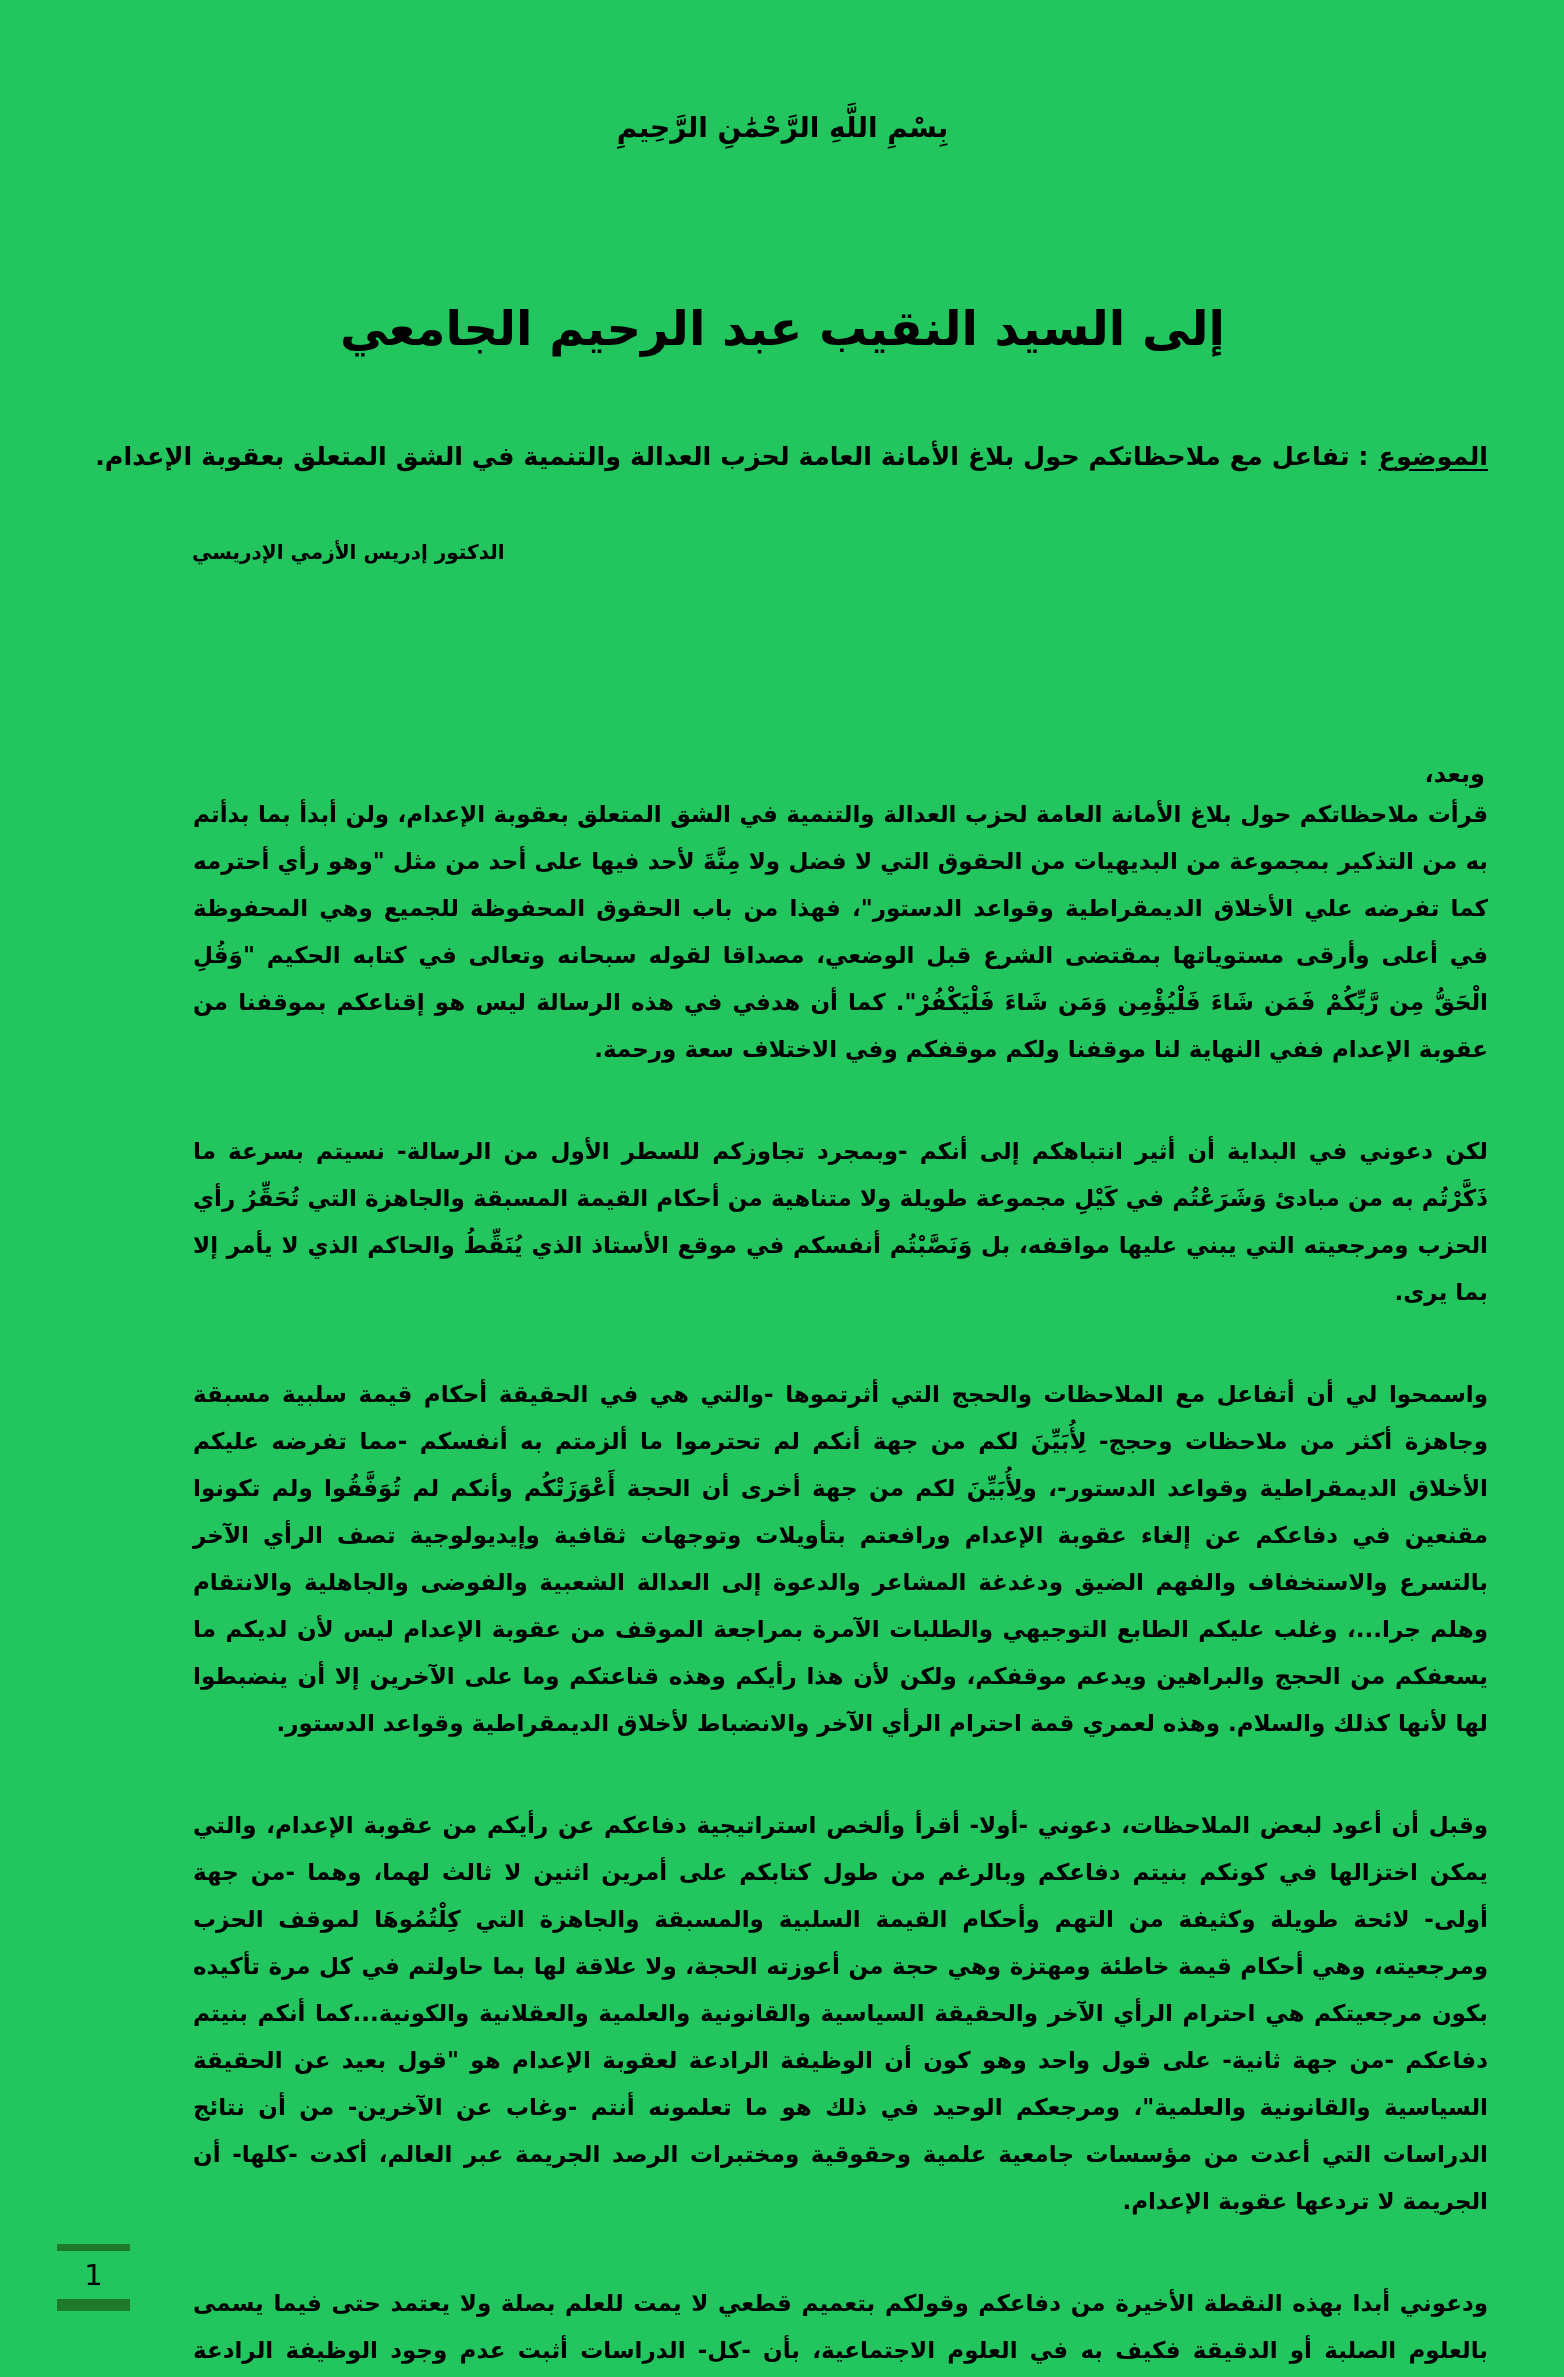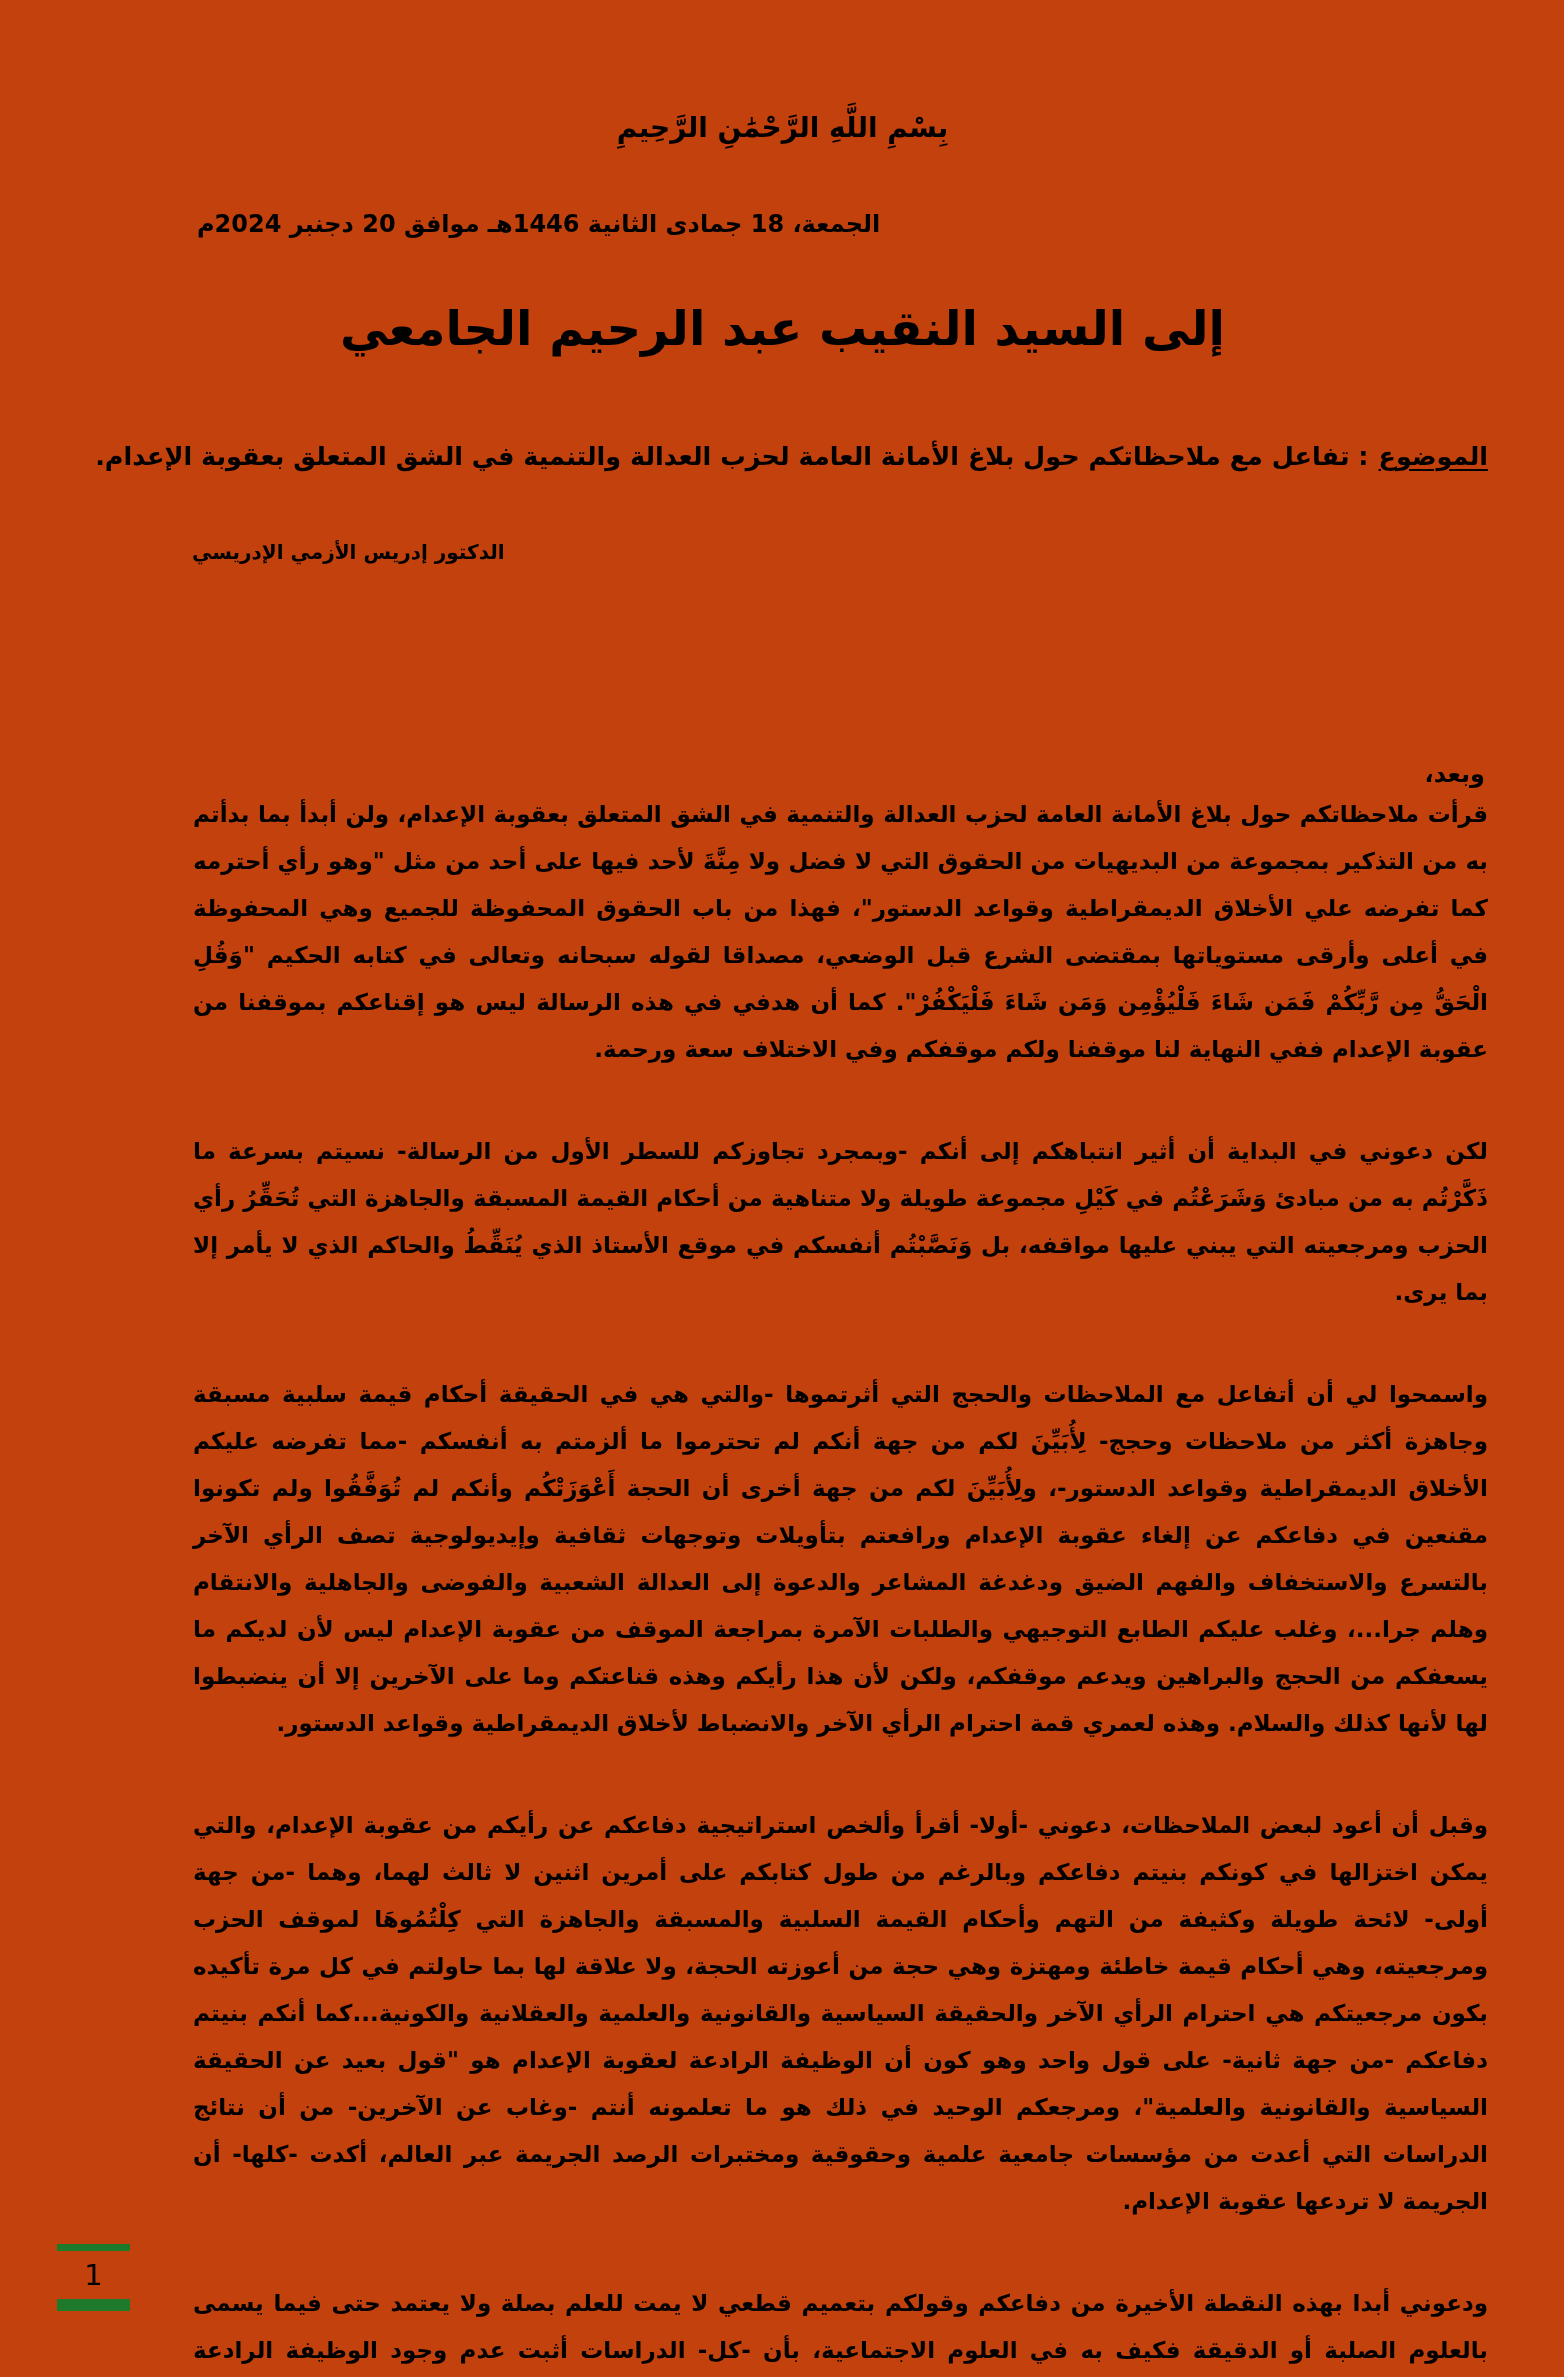--- a/index.html
+++ b/index.html
@@ -5,21 +5,21 @@
   html, body {
     margin: 0;
     padding: 0;
     background: #e8e8e8;
   }
   .page {
     position: relative;
     width: 1565px;
     height: 2377px;
     margin: 0 auto;
-    background: #c2410c;
+    background: #22c55e;
     direction: rtl;
     font-family: "DejaVu Sans", sans-serif;
     color: #000000;
     overflow: hidden;
   }
   .bismillah {
     position: absolute;
     top: 111px;
     left: 0;
     right: 0;
@@ -134,21 +134,20 @@
     margin: 0;
   }
 </style>
 </head>
 <body>
 
 <div class="page">
 
   <div class="bismillah">بِسْمِ اللَّهِ الرَّحْمَٰنِ الرَّحِيمِ</div>
 
-  <div class="date-line">الجمعة، 18 جمادى الثانية 1446هـ موافق 20 دجنبر 2024م</div>
 
   <div class="letter-title">إلى السيد النقيب عبد الرحيم الجامعي</div>
 
   <div class="subject-line">
     <span class="u">الموضوع</span><span>: تفاعل مع ملاحظاتكم حول بلاغ الأمانة العامة لحزب العدالة والتنمية في الشق المتعلق بعقوبة الإعدام.</span>
   </div>
 
   <div class="sender-name">الدكتور إدريس الأزمي الإدريسي</div>
 
 

